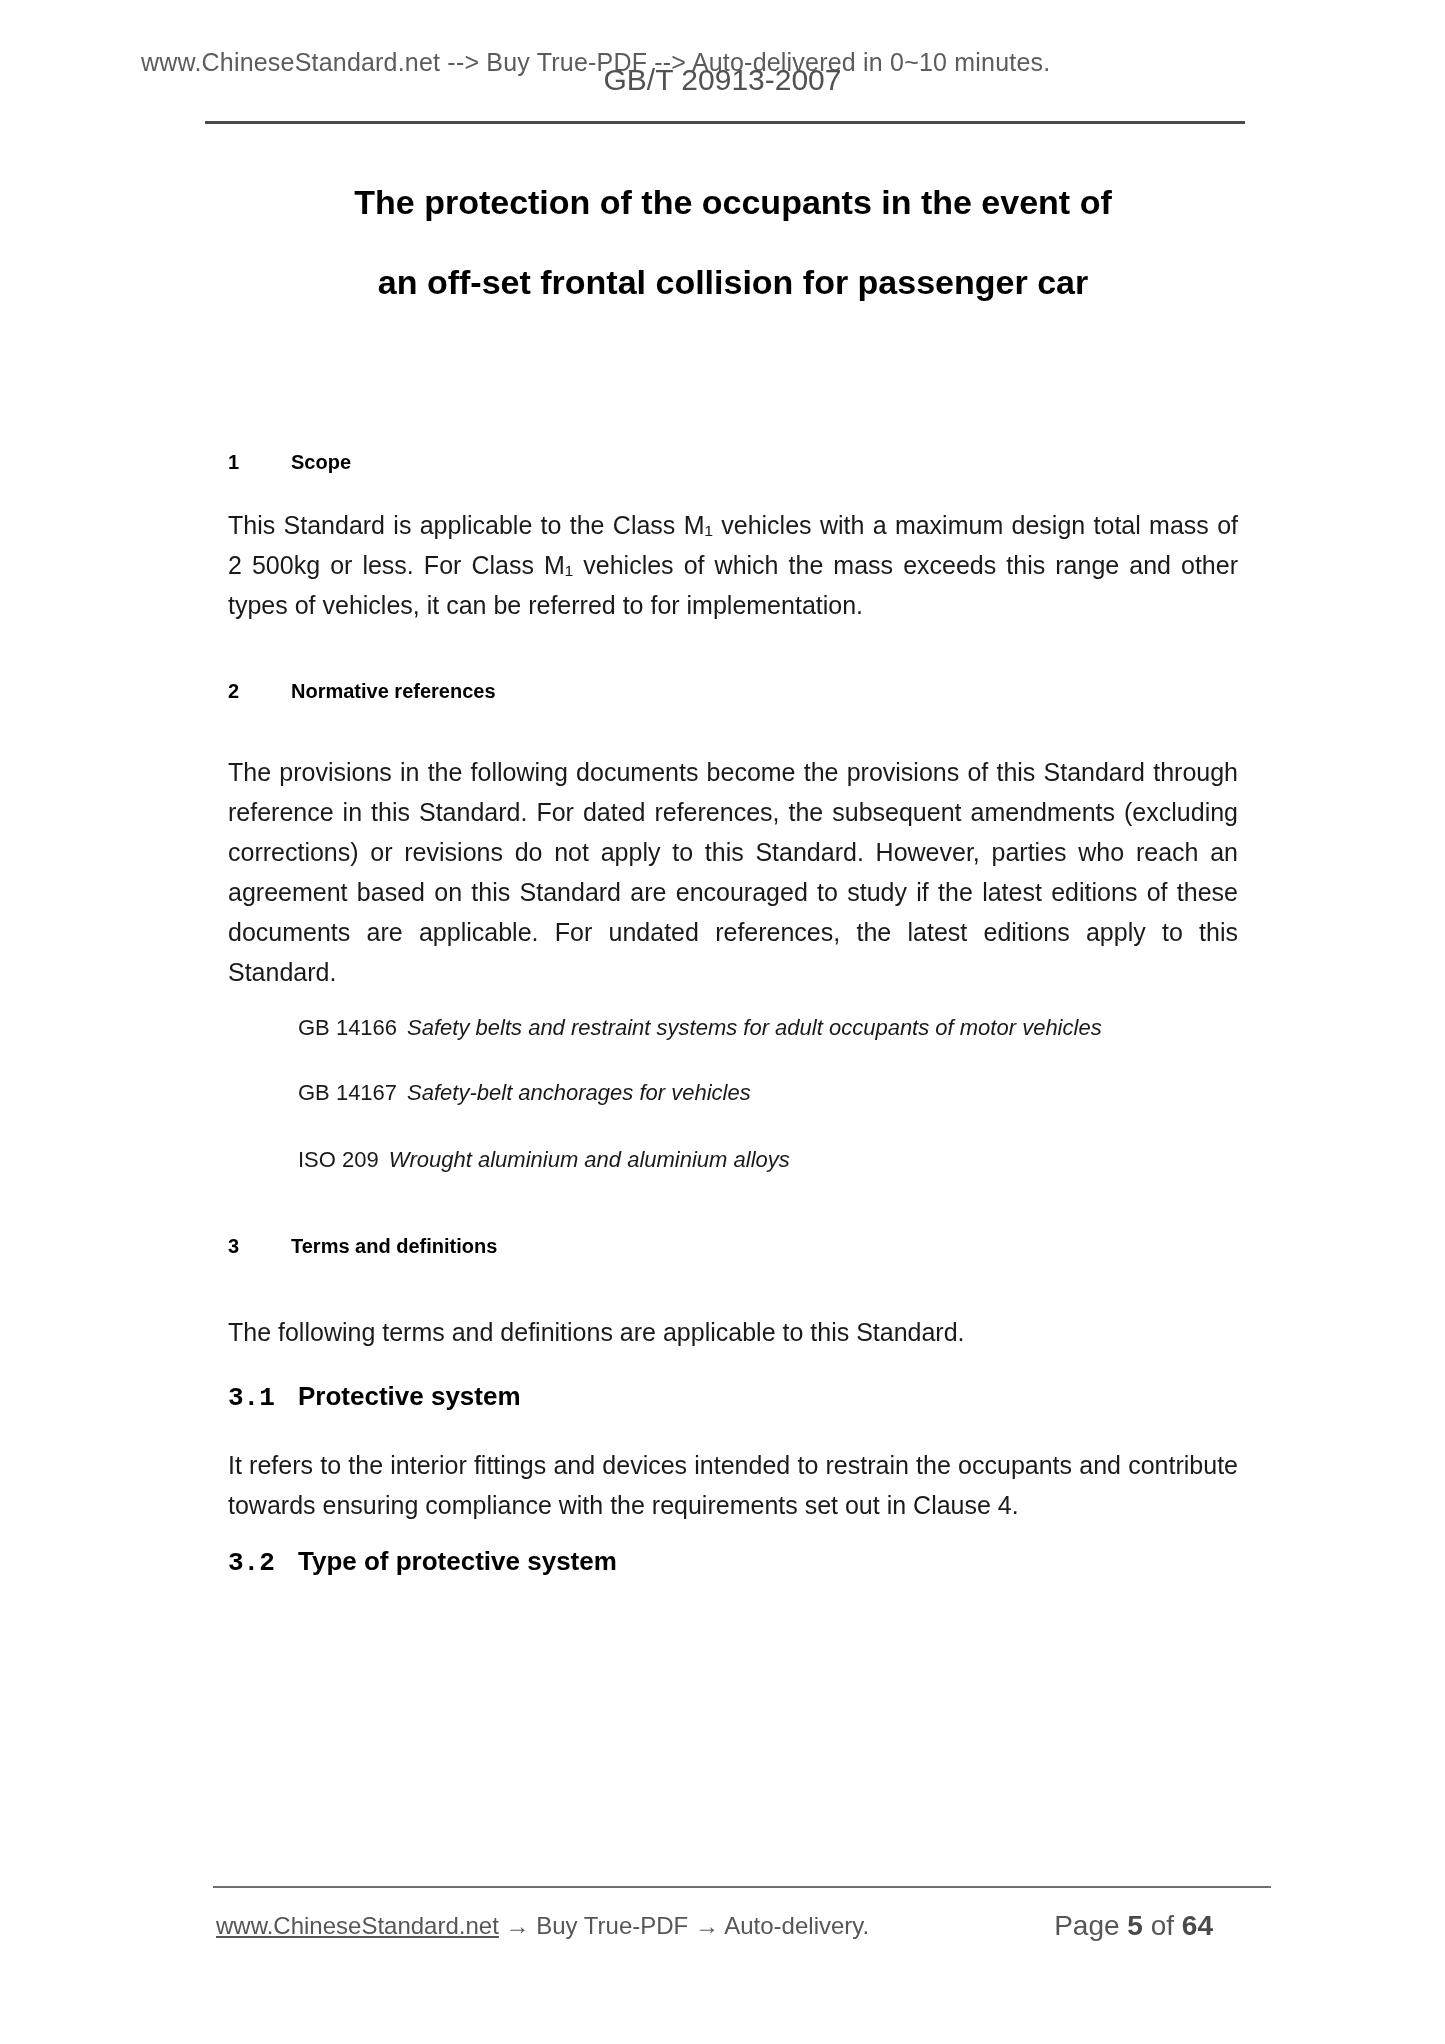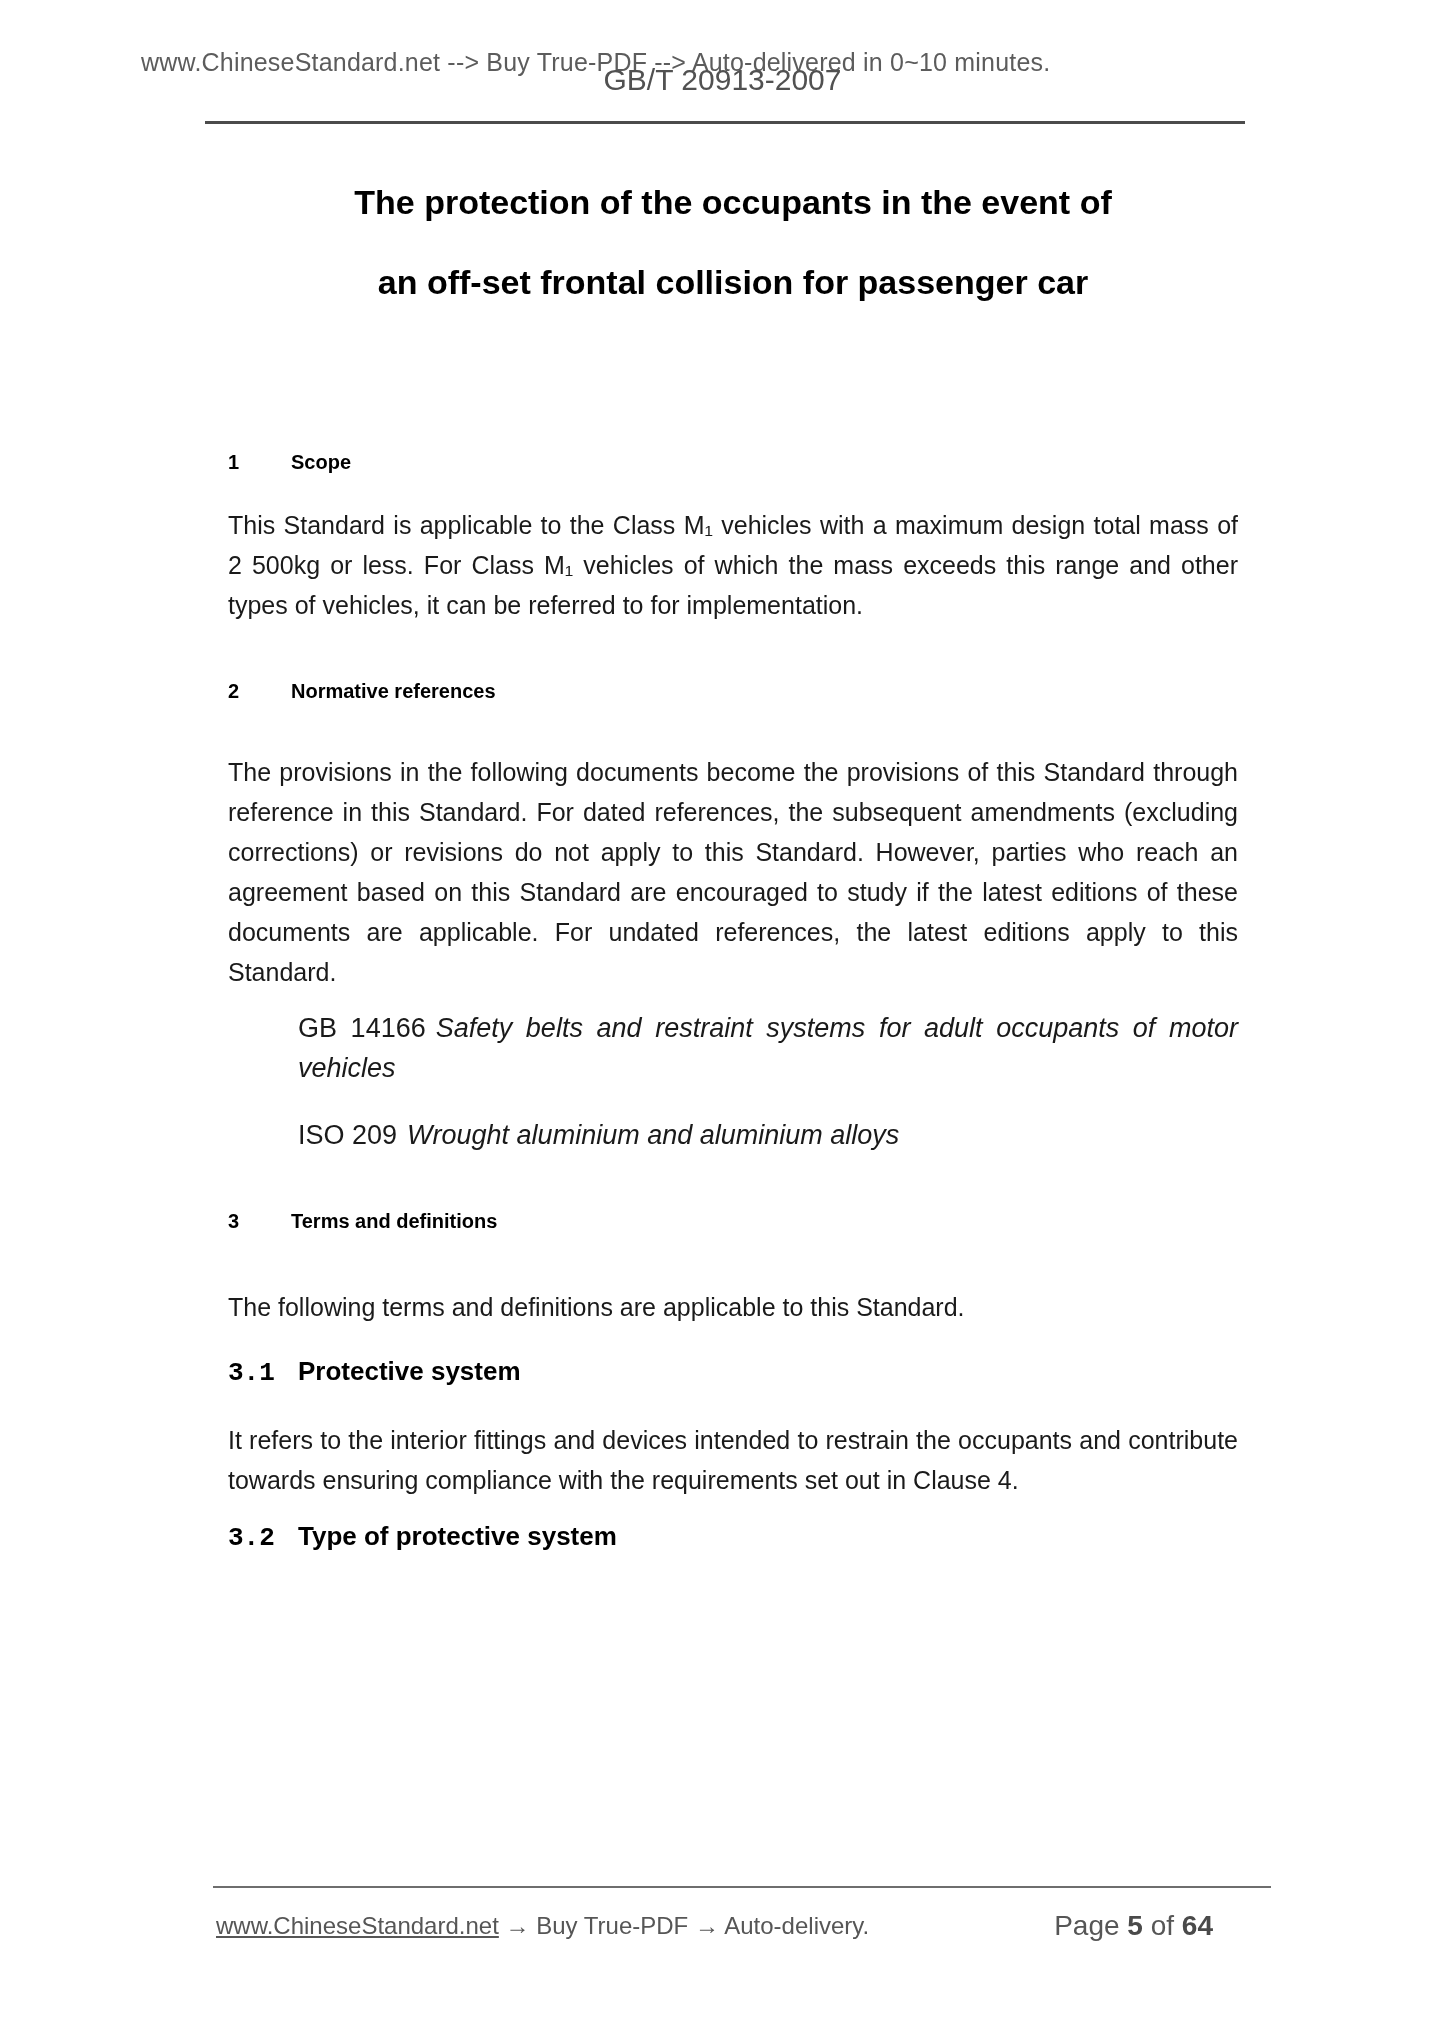--- a/index.html
+++ b/index.html
@@ -37,21 +37,21 @@
   .h1 .h-num{display:inline-block;min-width:63px;}
   .h2{
     font-size:26px;font-weight:bold;line-height:40px;color:#000;margin:0;
   }
   .h2 .h-num{display:inline-block;min-width:70px;font-family:Liberation Mono, monospace;}
   .body-p{
     font-size:25px;line-height:40px;margin:0;
     text-align:justify;text-justify:inter-word;color:#1a1a1a;
   }
   .ref{
-    font-size:27px;line-height:40px;margin:0;padding-left:70px;
+    font-size:22px;line-height:40px;margin:0;padding-left:70px;
     text-align:justify;text-justify:inter-word;color:#1a1a1a;
   }
   .ref .ref-title{font-style:italic;}
   
   .hr-bottom{
     position:absolute;left:213px;top:1886px;width:1058px;height:2px;background:#6e6e6e;
   }
   .footer-left{
     position:absolute;left:216px;top:1906px;
     font-size:24px;color:#565656;line-height:40px;white-space:nowrap;
@@ -86,20 +86,23 @@
     <p class="body-p" style="margin-top:23px;">This Standard is applicable to the Class M₁ vehicles with a maximum design total mass of 2 500kg or less. For Class M₁ vehicles of which the mass exceeds this range and other types of vehicles, it can be referred to for implementation.</p>
 
     <div class="h1" style="margin-top:46px;">
       <span class="h-num">2</span><span>Normative references</span>
     </div>
     <p class="body-p" style="margin-top:41px;">The provisions in the following documents become the provisions of this Standard through reference in this Standard. For dated references, the subsequent amendments (excluding corrections) or revisions do not apply to this Standard. However, parties who reach an agreement based on this Standard are encouraged to study if the latest editions of these documents are applicable. For undated references, the latest editions apply to this Standard.</p>
 
     <p class="ref" style="margin-top:16px;">
       <span>GB 14166</span><span class="sp"></span><span class="ref-title">Safety belts and restraint systems for adult occupants of motor vehicles</span>
     </p>
+    <p class="ref" style="margin-top:25px;">
+      <span>GB 14167</span><span class="sp"></span><span class="ref-title">Safety-belt anchorages for vehicles</span>
+    </p>
     <p class="ref" style="margin-top:27px;">
       <span>ISO 209</span><span class="sp"></span><span class="ref-title">Wrought aluminium and aluminium alloys</span>
     </p>
 
     <div class="h1" style="margin-top:46px;">
       <span class="h-num">3</span><span>Terms and definitions</span>
     </div>
     <p class="body-p" style="margin-top:46px;">The following terms and definitions are applicable to this Standard.</p>
 
     <div class="h2" style="margin-top:24px;">

